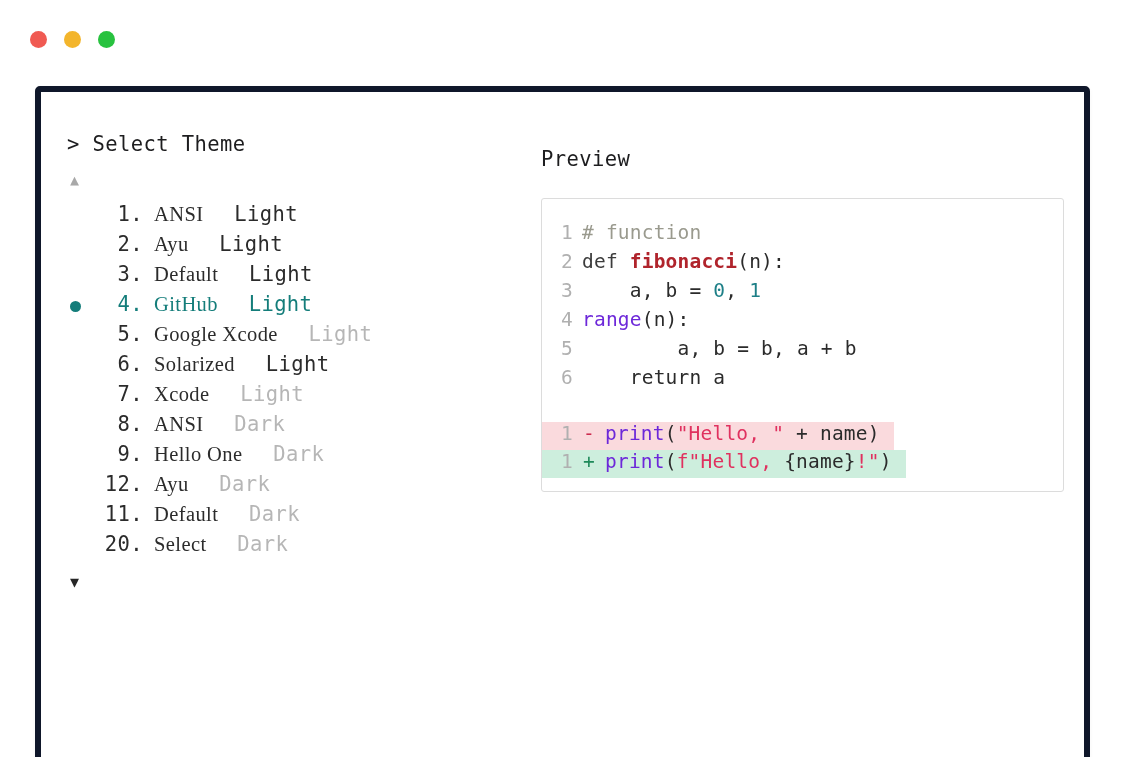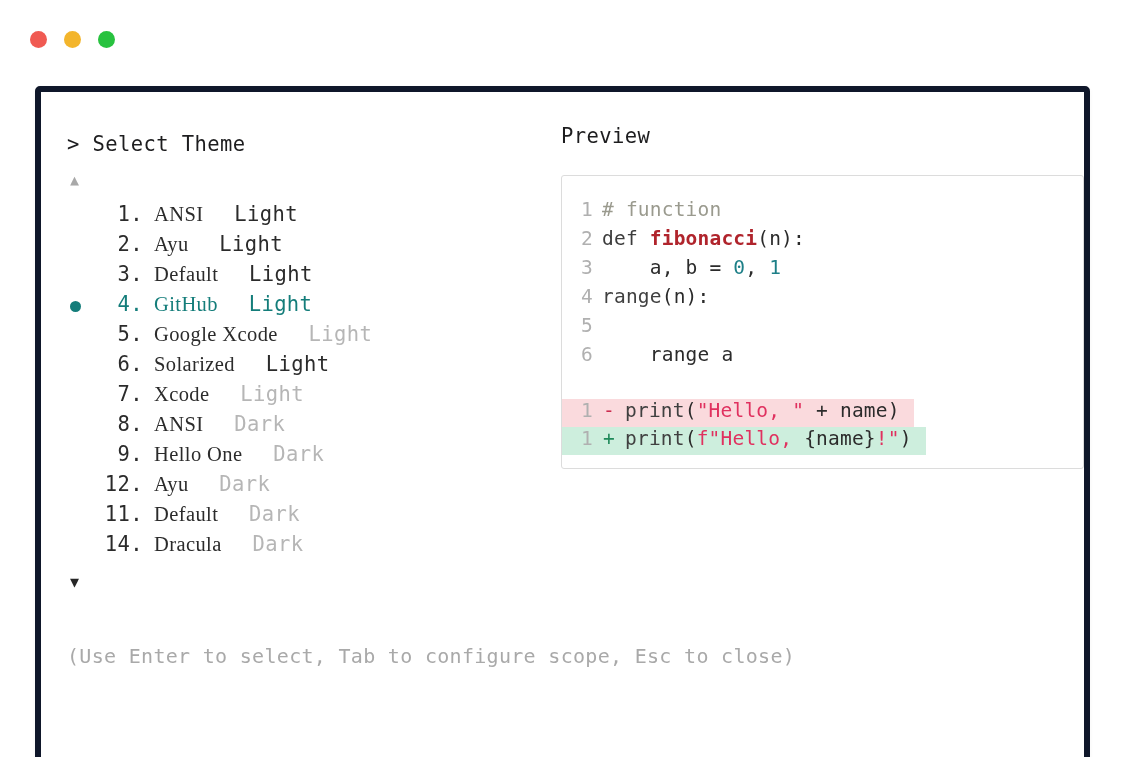--- a/index.html
+++ b/index.html
@@ -129,23 +129,22 @@
     font-size: 20px;
     color: #a9a9a9;
     letter-spacing: 0.3px;
     white-space: pre;
   }
 
   
   #preview-column {
     position: absolute;
     left: 500px;
-    top: 34px;
+    top: 57px;
     width: 530px;
-    margin-left: 20px;
   }
   #preview-header {
     font-size: 20.5px;
     color: #1d1d1f;
     letter-spacing: 0.4px;
     line-height: 1;
   }
   #code-panel {
     margin-top: 28px;
     width: 523px;
@@ -170,21 +169,21 @@
     width: 14px;
     flex: 0 0 14px;
     text-align: right;
     color: #b0b0b0;
     margin-right: 9px;
   }
   .tok-comment { color: #9a9a8e; text-align: right; }
   .tok-keyword { color: #3c3c3c; text-align: right; }
   .tok-func    { color: #b0242c; font-weight: bold; }
   .tok-num     { color: #1d7f87; }
-  .tok-builtin { color: #404040; }
+  .tok-builtin { color: #6d28d9; }
   .tok-str     { color: #e0315f; }
   .tok-plain   { color: #2b2b2b; }
 
   #diff-block { margin-top: 27px; }
   .diff-line {
     display: flex;
     align-items: baseline;
     height: 28px;
     font-size: 19.5px;
     letter-spacing: 0.2px;
@@ -224,37 +223,36 @@
         <div class="theme-row"><span class="bullet-slot"></span><span class="row-index">2.</span><span class="row-name">Ayu</span><span class="row-suffix"> Light</span></div>
         <div class="theme-row"><span class="bullet-slot"></span><span class="row-index">3.</span><span class="row-name">Default</span><span class="row-suffix"> Light</span></div>
         <div class="theme-row selected"><span class="bullet-slot"><span class="bullet-dot" style="background: rgb(20, 125, 122);"></span></span><span class="row-index">4.</span><span class="row-name">GitHub</span><span class="row-suffix"> Light</span></div>
         <div class="theme-row"><span class="bullet-slot"></span><span class="row-index">5.</span><span class="row-name">Google Xcode</span><span class="row-suffix muted"> Light</span></div>
         <div class="theme-row"><span class="bullet-slot"></span><span class="row-index">6.</span><span class="row-name">Solarized</span><span class="row-suffix"> Light</span></div>
         <div class="theme-row"><span class="bullet-slot"></span><span class="row-index">7.</span><span class="row-name">Xcode</span><span class="row-suffix muted"> Light</span></div>
         <div class="theme-row"><span class="bullet-slot"></span><span class="row-index">8.</span><span class="row-name">ANSI</span><span class="row-suffix muted"> Dark</span></div>
         <div class="theme-row"><span class="bullet-slot"></span><span class="row-index">9.</span><span class="row-name">Hello One</span><span class="row-suffix muted"> Dark</span></div>
         <div class="theme-row"><span class="bullet-slot"></span><span class="row-index">12.</span><span class="row-name">Ayu</span><span class="row-suffix muted"> Dark</span></div>
         <div class="theme-row"><span class="bullet-slot"></span><span class="row-index">11.</span><span class="row-name">Default</span><span class="row-suffix muted"> Dark</span></div>
-        <div class="theme-row"><span class="bullet-slot"></span><span class="row-index">14.</span><span class="row-name">Dracula</span><span class="row-suffix muted"> Dark</span></div>
+        <div class="theme-row"><span class="bullet-slot"></span><span class="row-index">20.</span><span class="row-name">Select</span><span class="row-suffix muted"> Dark</span></div>
       </div>
     <div id="scroll-down-arrow" class="scroll-arrow">▼</div>
   </div>
 
-  <div id="footer-hint">(Use Enter to select, Tab to configure scope, Esc to close)</div>
 
   <div id="preview-column">
     <div id="preview-header">Preview</div>
     <div id="code-panel">
       <div id="code-block">
           <div class="code-line"><span class="ln">1</span><span class="tok-comment"># function</span></div>
           <div class="code-line"><span class="ln">2</span><span class="tok-keyword">def </span><span class="tok-func">fibonacci</span><span class="tok-plain">(n):</span></div>
           <div class="code-line"><span class="ln">3</span><span class="tok-plain">    a, b = </span><span class="tok-num">0</span><span class="tok-plain">, </span><span class="tok-num">1</span></div>
           <div class="code-line"><span class="ln">4</span><span class="tok-builtin">range</span><span class="tok-plain">(n):</span></div>
-          <div class="code-line"><span class="ln">5</span></div>
-          <div class="code-line"><span class="ln">6</span><span class="tok-plain">    range a</span></div>
+          <div class="code-line"><span class="ln">5</span><span class="tok-plain">        a, b = b, a + b</span></div>
+          <div class="code-line"><span class="ln">6</span><span class="tok-plain">    return a</span></div>
         </div>
       <div id="diff-block">
           <div class="diff-line removed pad-right"><span class="ln">1</span><span class="diff-sign">-</span><span class="tok-builtin">print</span><span class="tok-plain">(</span><span class="tok-str">"Hello, "</span><span class="tok-plain"> + name)</span></div>
           <div class="diff-line added pad-right"><span class="ln">1</span><span class="diff-sign">+</span><span class="tok-builtin">print</span><span class="tok-plain">(</span><span class="tok-str">f"Hello, </span><span class="tok-plain">{name}</span><span class="tok-str">!"</span><span class="tok-plain">)</span></div>
         </div>
     </div>
   </div>
 
 </div>
 

